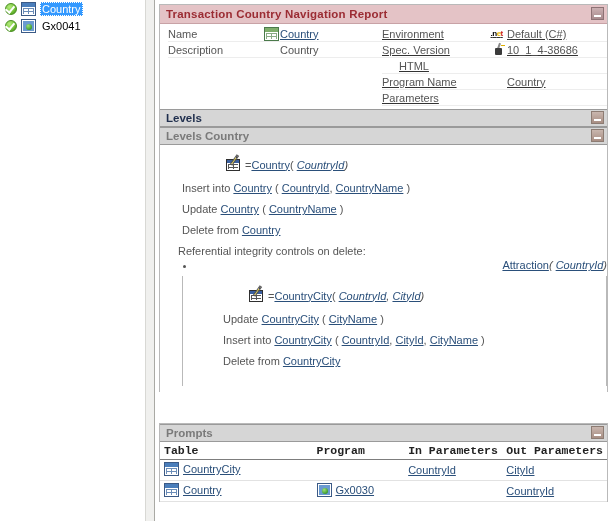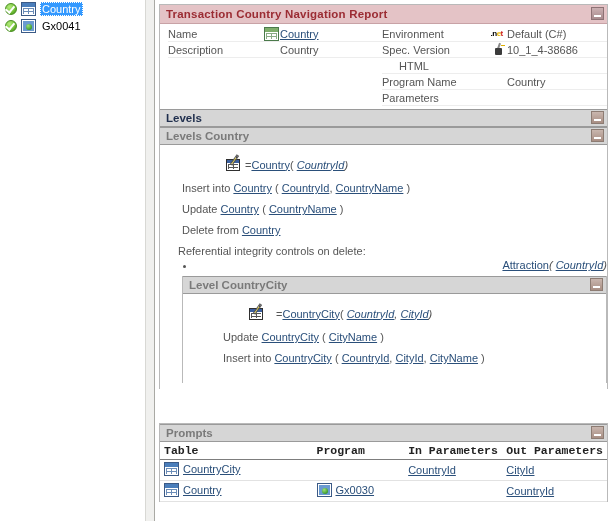--- a/index.html
+++ b/index.html
@@ -220,21 +220,21 @@
   }
 
   
   .meta-wrap {
     display: flex;
     padding: 2px 0 3px 0;
     background: #ffffff;
   }
   .meta-col { }
   .meta-col.left { width: 222px; padding-left: 8px; box-sizing: border-box; }
-  .meta-col.right { flex: 1; }
+  .meta-col.right { flex: 1; text-decoration: underline; }
   .meta-row {
     display: flex;
     align-items: center;
     height: 15px;
     border-bottom: 1px solid #ededed;
   }
   .meta-row:last-child { border-bottom: 1px solid #ededed; }
   .meta-label {
     font-size: 11px;
     color: #555555;
@@ -558,51 +558,49 @@
           <span>Delete from</span>
           <a class="lnk">Country</a>
         </div>
 
         <div class="ri-title">Referential integrity controls on delete:</div>
         <ul class="ri-list">
           <li><a class="lnk">Attraction</a><span class="ital">( </span><a class="lnk ital">CountryId</a><span class="ital">)</span></li>
         </ul>
 
         <div class="nested">
-          <div class="sec-head">
-            <span class="sec-text">Level CountryCity</span>
-            <span class="collapse-btn">
-              <span class="bar"></span>
-            </span>
-          </div>
 
           <div class="level-body">
 
             <div class="eq-line">
               <span class="ic-pencil-table">
                 <span class="tbl"></span>
                   <span class="pen"></span>
               </span>
-              <span style="font-size:11px;color:#555;margin-left:8px;">
+              <span style="font-size:11px;color:#555;">
                 <span>=</span><a class="lnk">CountryCity</a><span>( </span><a class="lnk ital">CountryId</a><span class="ital">, </span><a class="lnk ital">CityId</a><span class="ital">)</span>
               </span>
             </div>
 
             <div class="stmt">
               <span>Update</span>
               <a class="lnk">CountryCity</a>
               <span>( </span><a class="lnk">CityName</a><span> )</span>
             </div>
 
             <div class="stmt">
               <span>Insert into</span>
               <a class="lnk">CountryCity</a>
               <span>( </span><a class="lnk">CountryId</a>, <a class="lnk">CityId</a>, <a class="lnk">CityName</a><span> )</span>
             </div>
 
+            <div class="stmt">
+              <span>Delete from</span>
+              <a class="lnk">CountryCity</a>
+            </div>
 
           </div>
         </div>
 
       </div>
     </div>
 
     <div id="prompts-block">
       <div class="prompts-outer">
 

